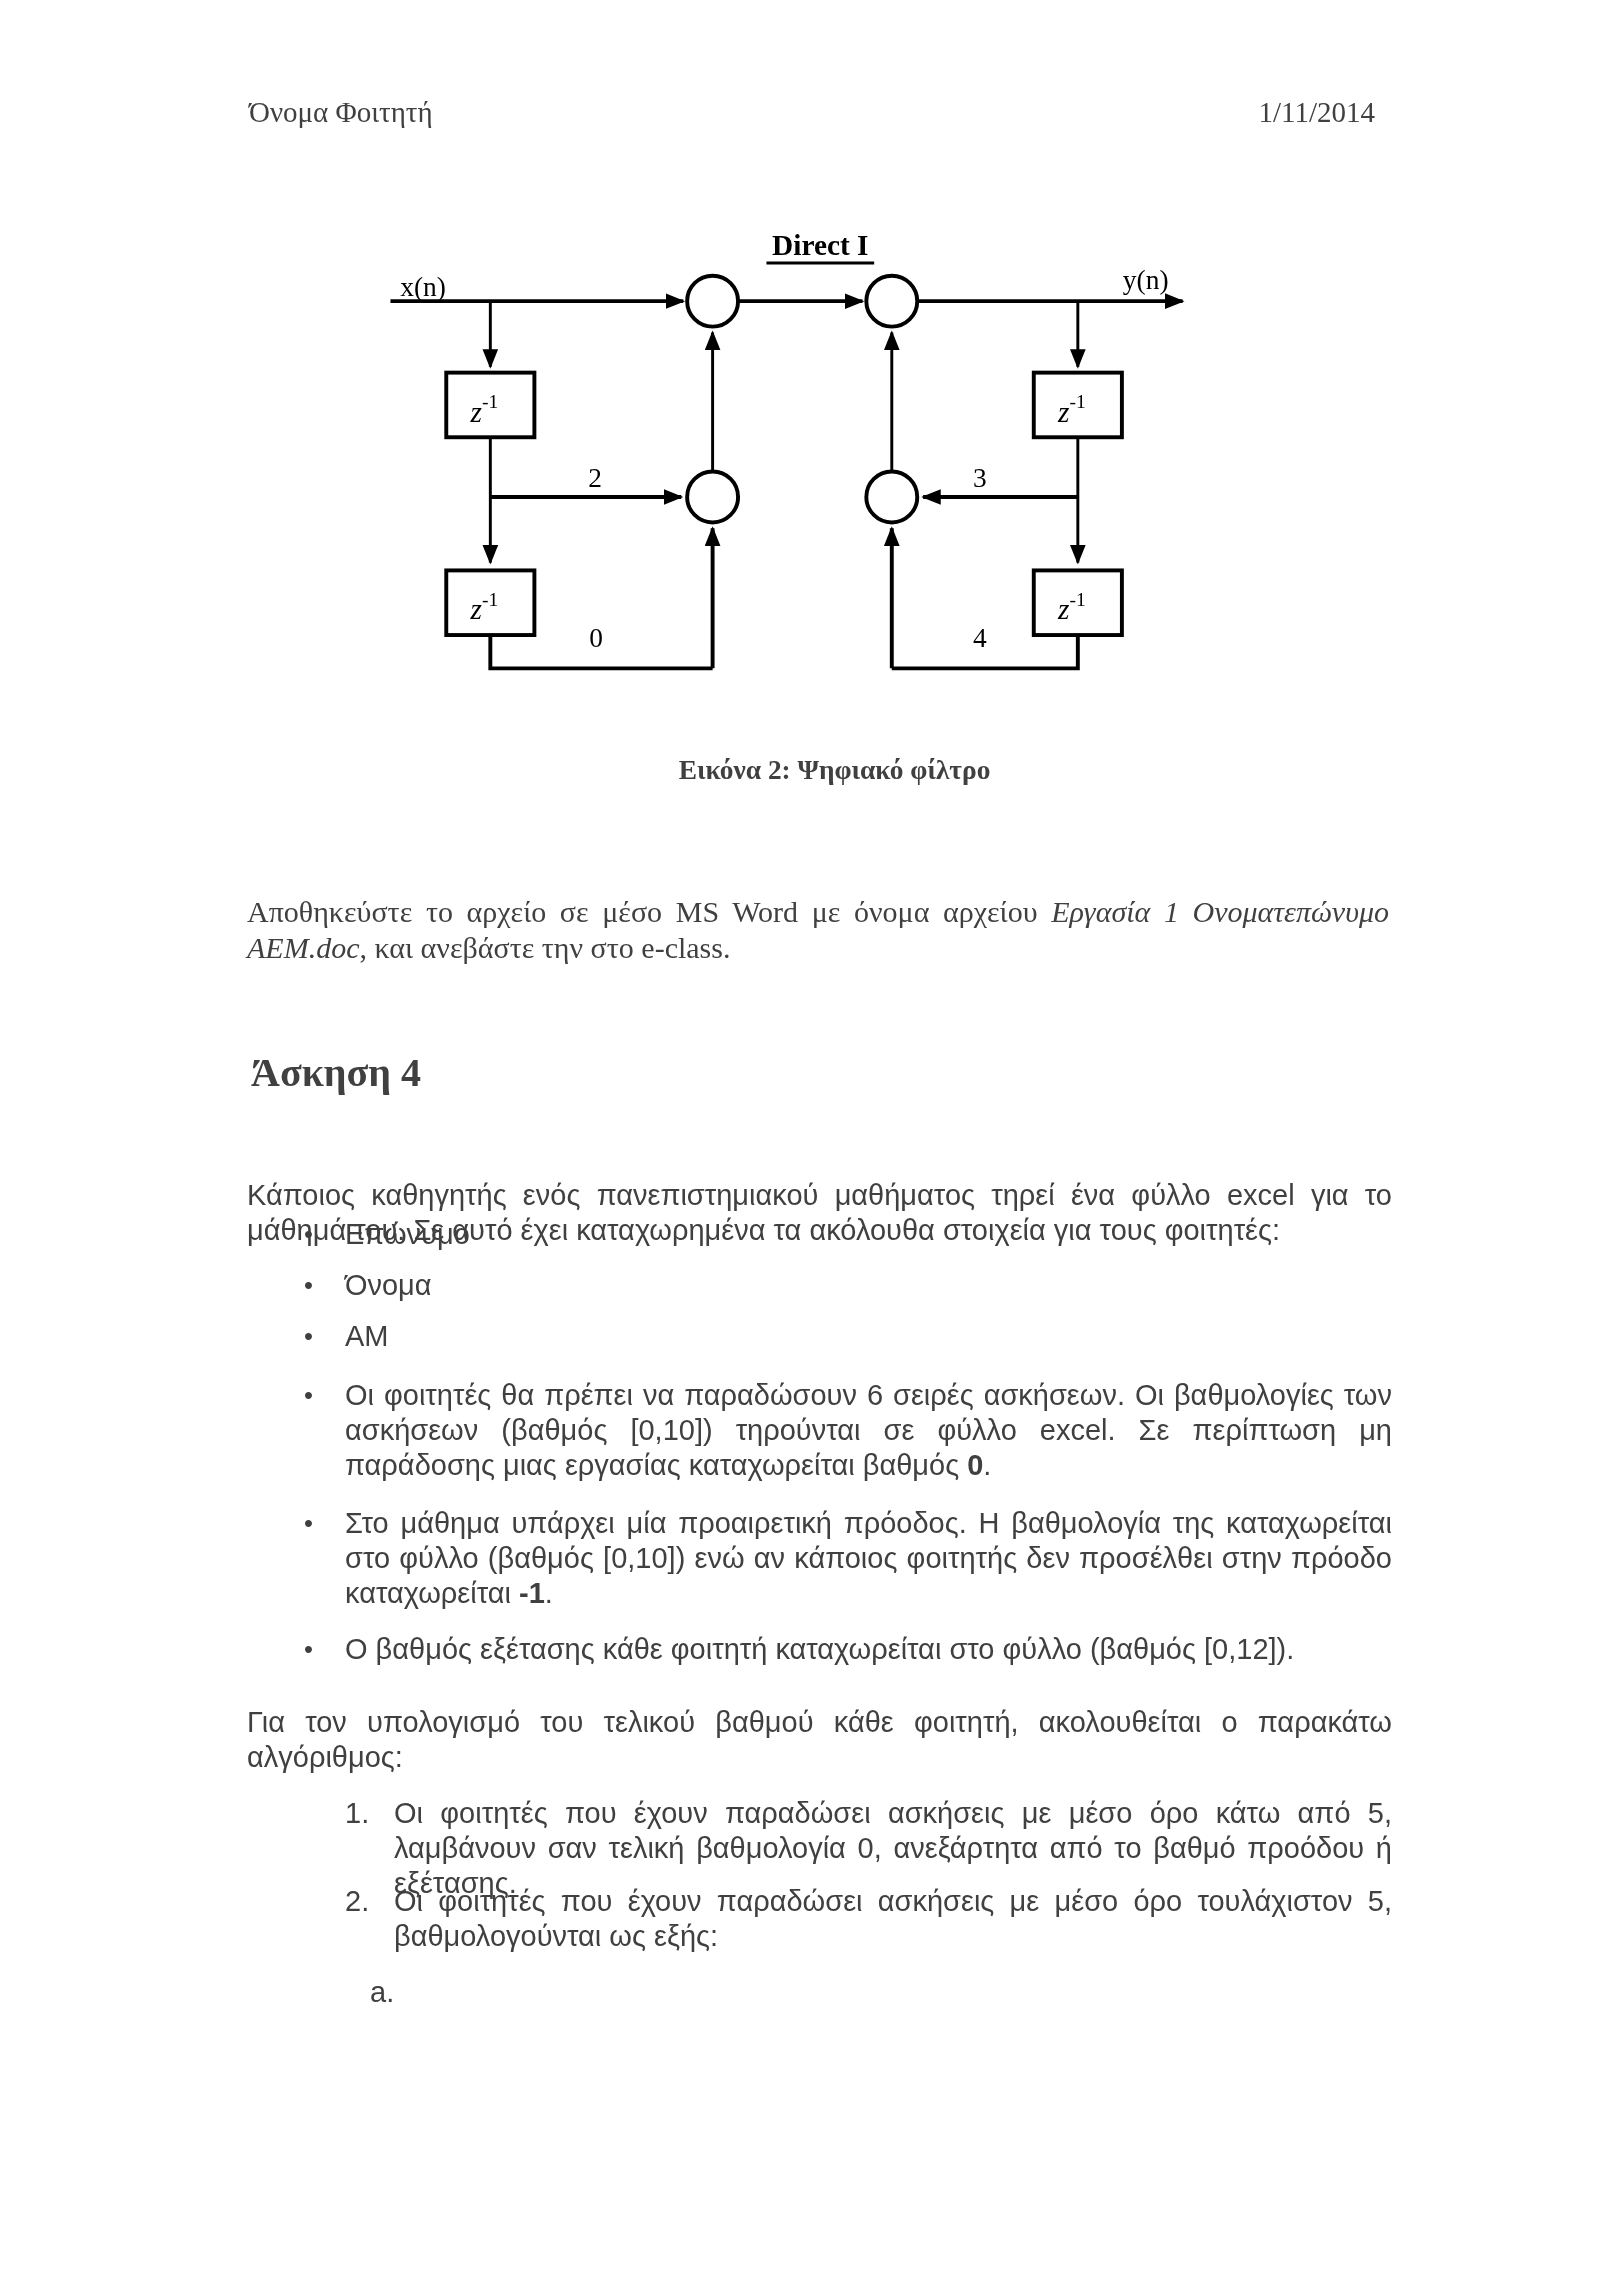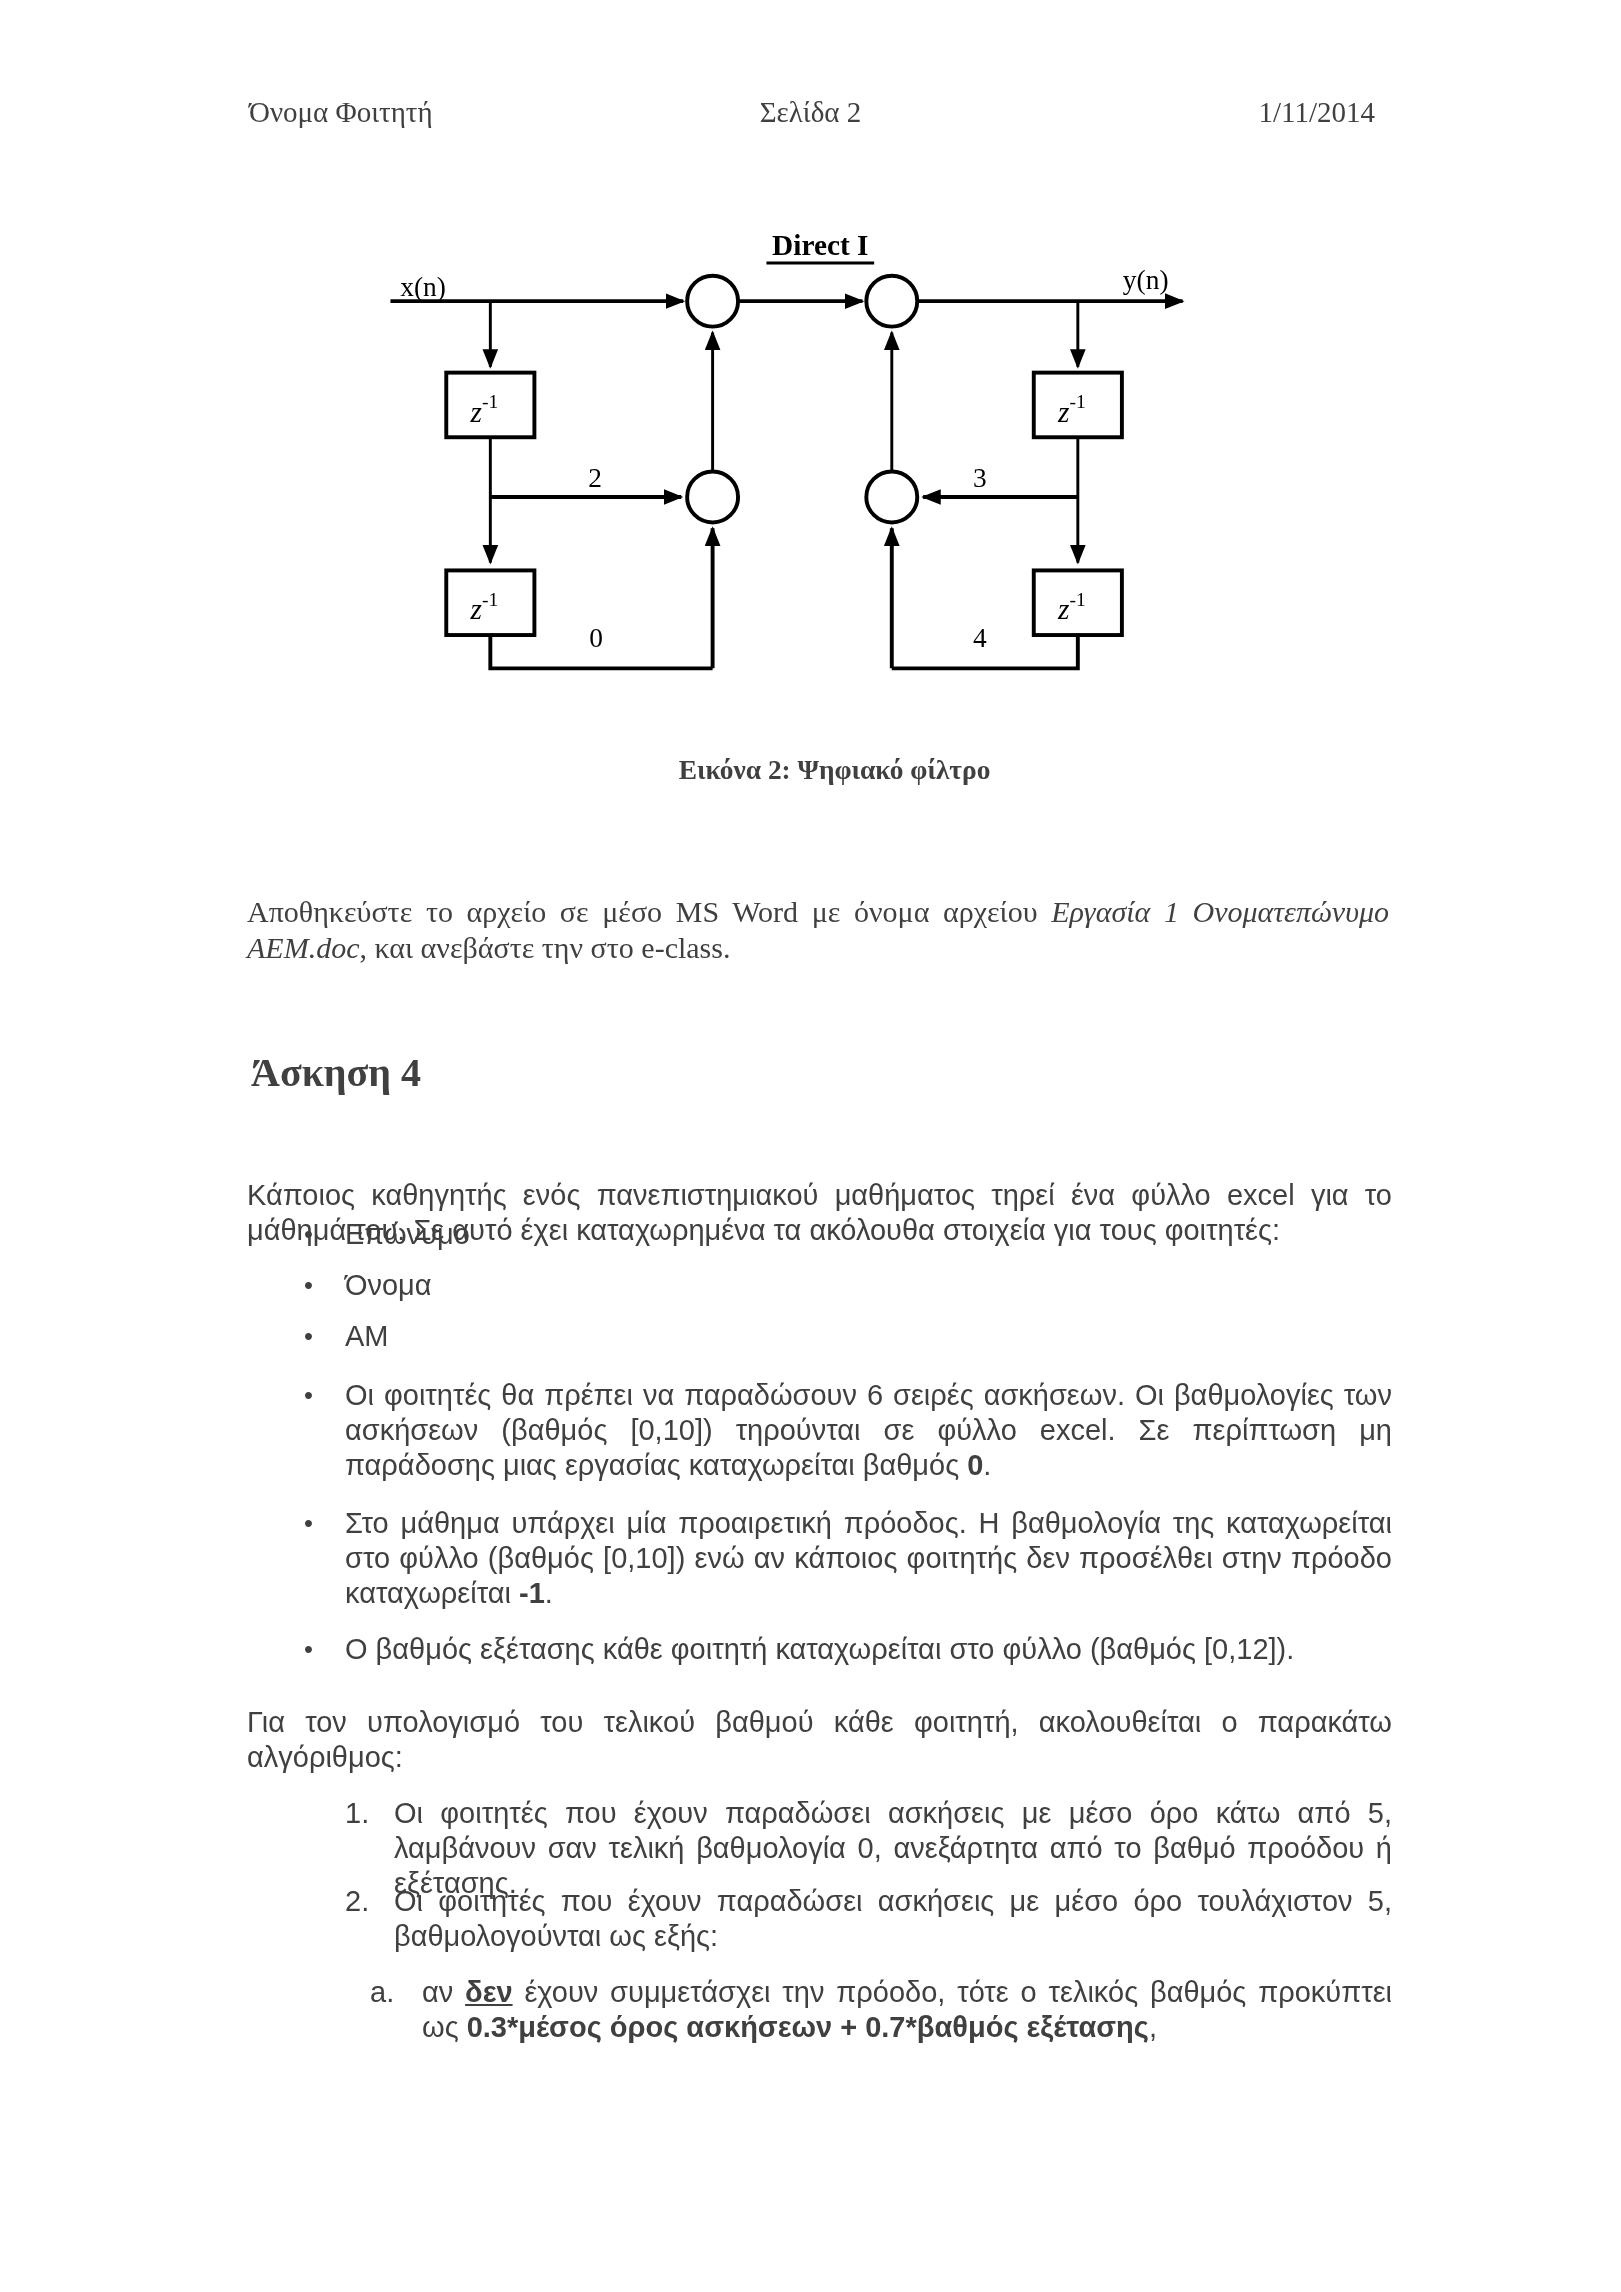--- a/index.html
+++ b/index.html
@@ -43,21 +43,20 @@
   .alab { flex:0 0 52px; margin-left:123px; }
   .at   { flex:1; }
 </style>
 </head>
 <body>
 
 <div class="page">
 
   <div class="hdr">
     <span class="hdr-left">Όνομα Φοιτητή</span>
-    <span class="hdr-center">Σελίδα 2</span>
     <span class="hdr-right">1/11/2014</span>
   </div>
 
   <div class="diagram">
     <svg width="1039" height="470" viewBox="0 0 1060 480" xmlns="http://www.w3.org/2000/svg">
       <defs>
         <marker id="arr" markerUnits="userSpaceOnUse" markerWidth="22" markerHeight="18" refX="18" refY="8" orient="auto">
           <path d="M0,0 L20,8 L0,16 Z" fill="#000"></path>
         </marker>
       </defs>
@@ -152,17 +151,16 @@
     <span class="num">1.</span>
     <span class="nt just">Οι φοιτητές που έχουν παραδώσει ασκήσεις με μέσο όρο κάτω από 5, λαμβάνουν σαν τελική βαθμολογία 0, ανεξάρτητα από το βαθμό προόδου ή εξέτασης.</span>
   </div>
   <div class="block sans li" style="top:1884px;">
     <span class="num">2.</span>
     <span class="nt just">Οι φοιτητές που έχουν παραδώσει ασκήσεις με μέσο όρο τουλάχιστον 5, βαθμολογούνται ως εξής:</span>
   </div>
 
   <div class="block sans li" style="top:1975px;">
     <span class="alab">a.</span>
-    <span class="at just"><span>αν </span><span class="und bold">δεν</span><span> έχουν συμμετάσχει την πρόοδο, τότε ο τελικός βαθμός προκύπτει ως </span><span class="bold">0.3*μέσος όρος ασκήσεων + 0.7*βαθμός εξέτασης</span><span>,</span></span>
   </div>
 
 </div>
 
 
 </body></html>

